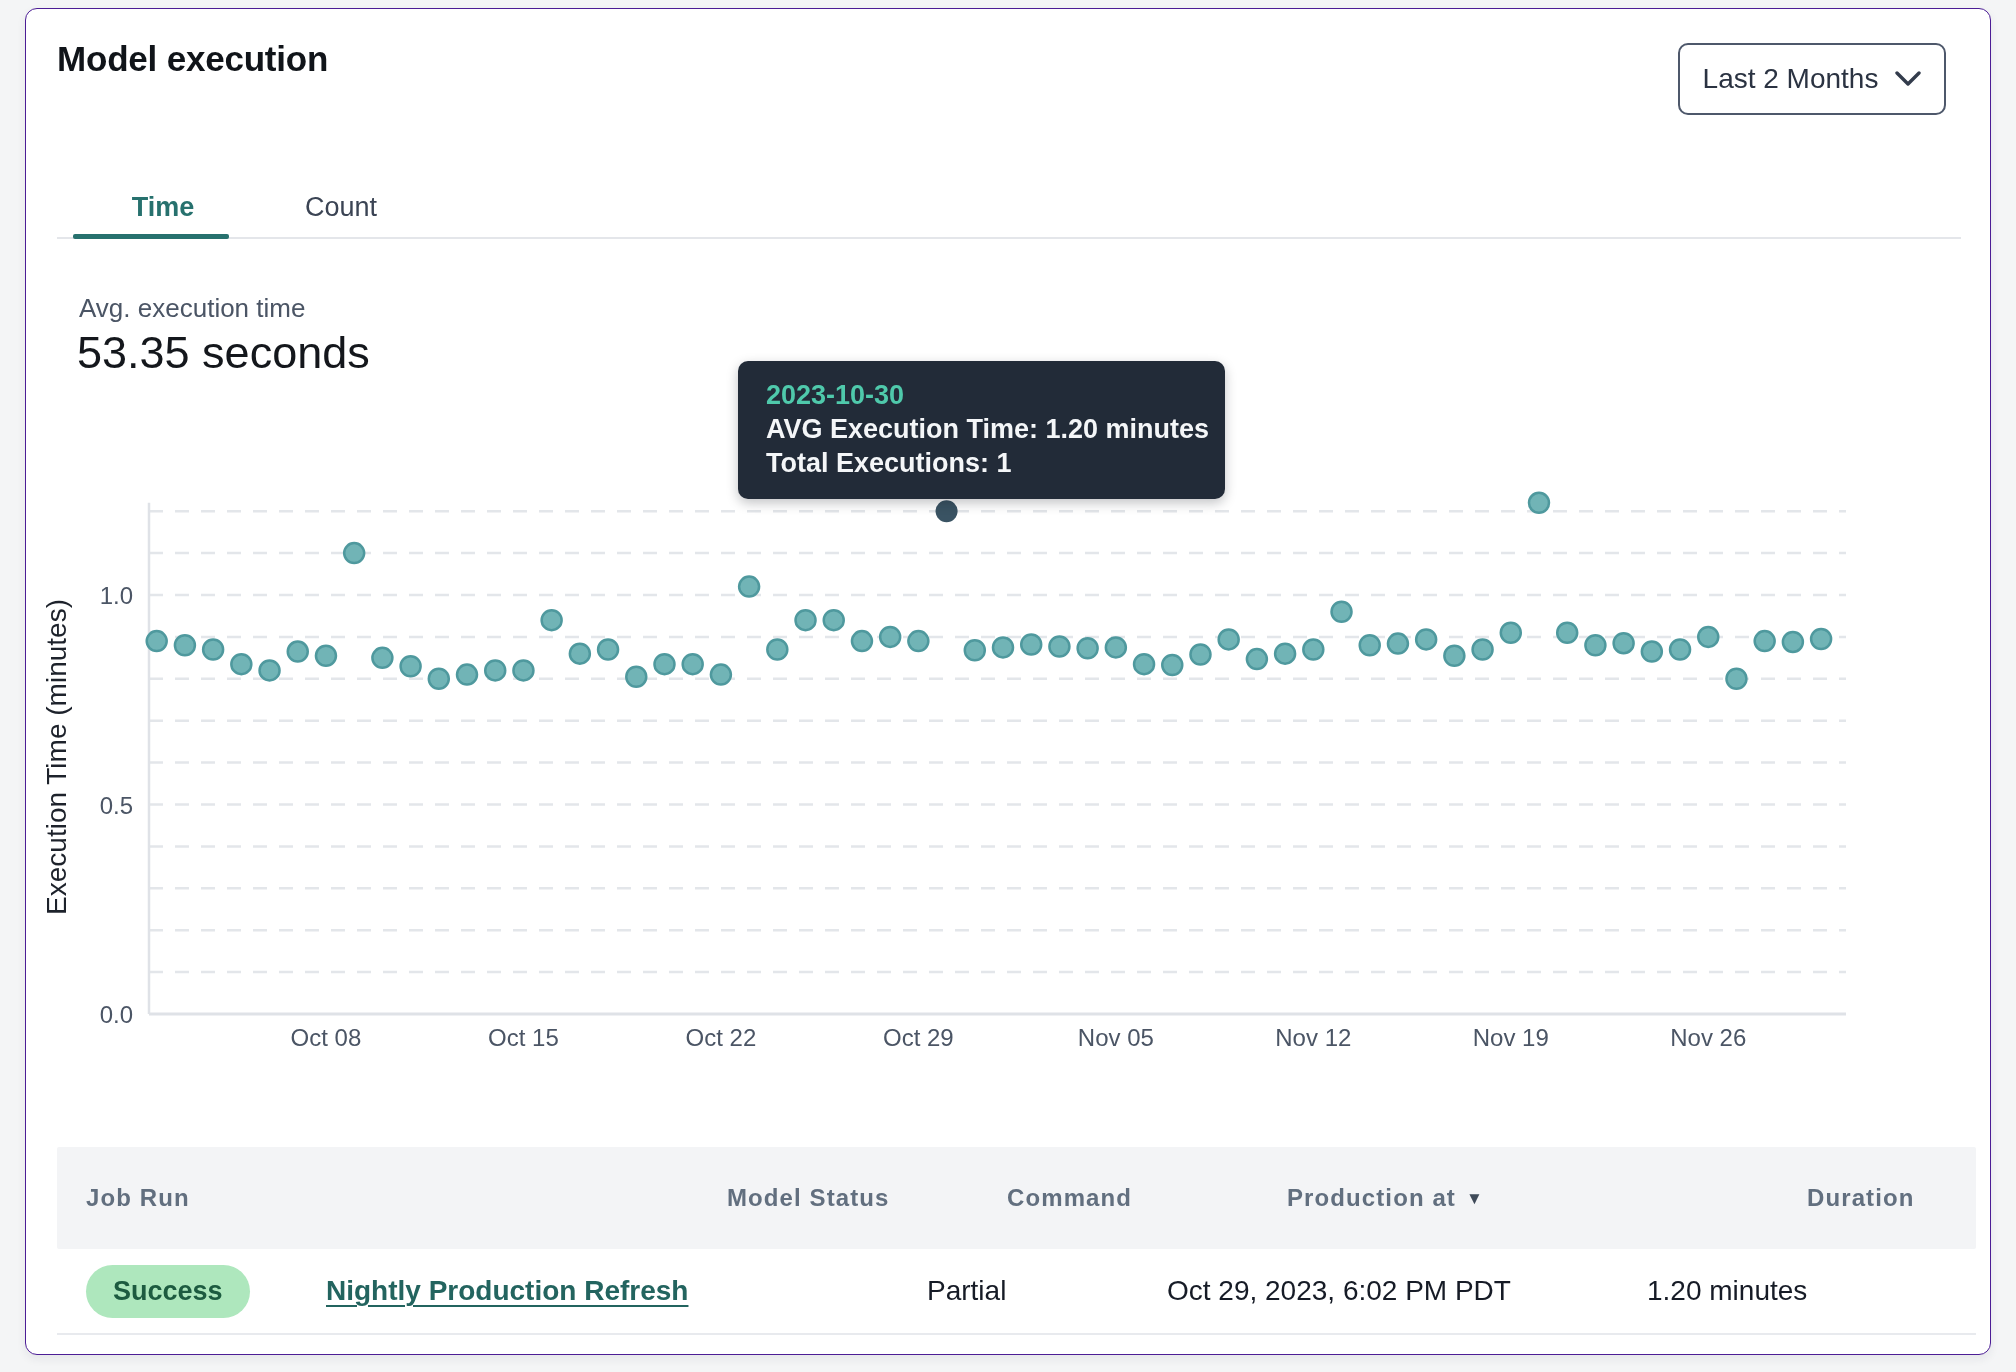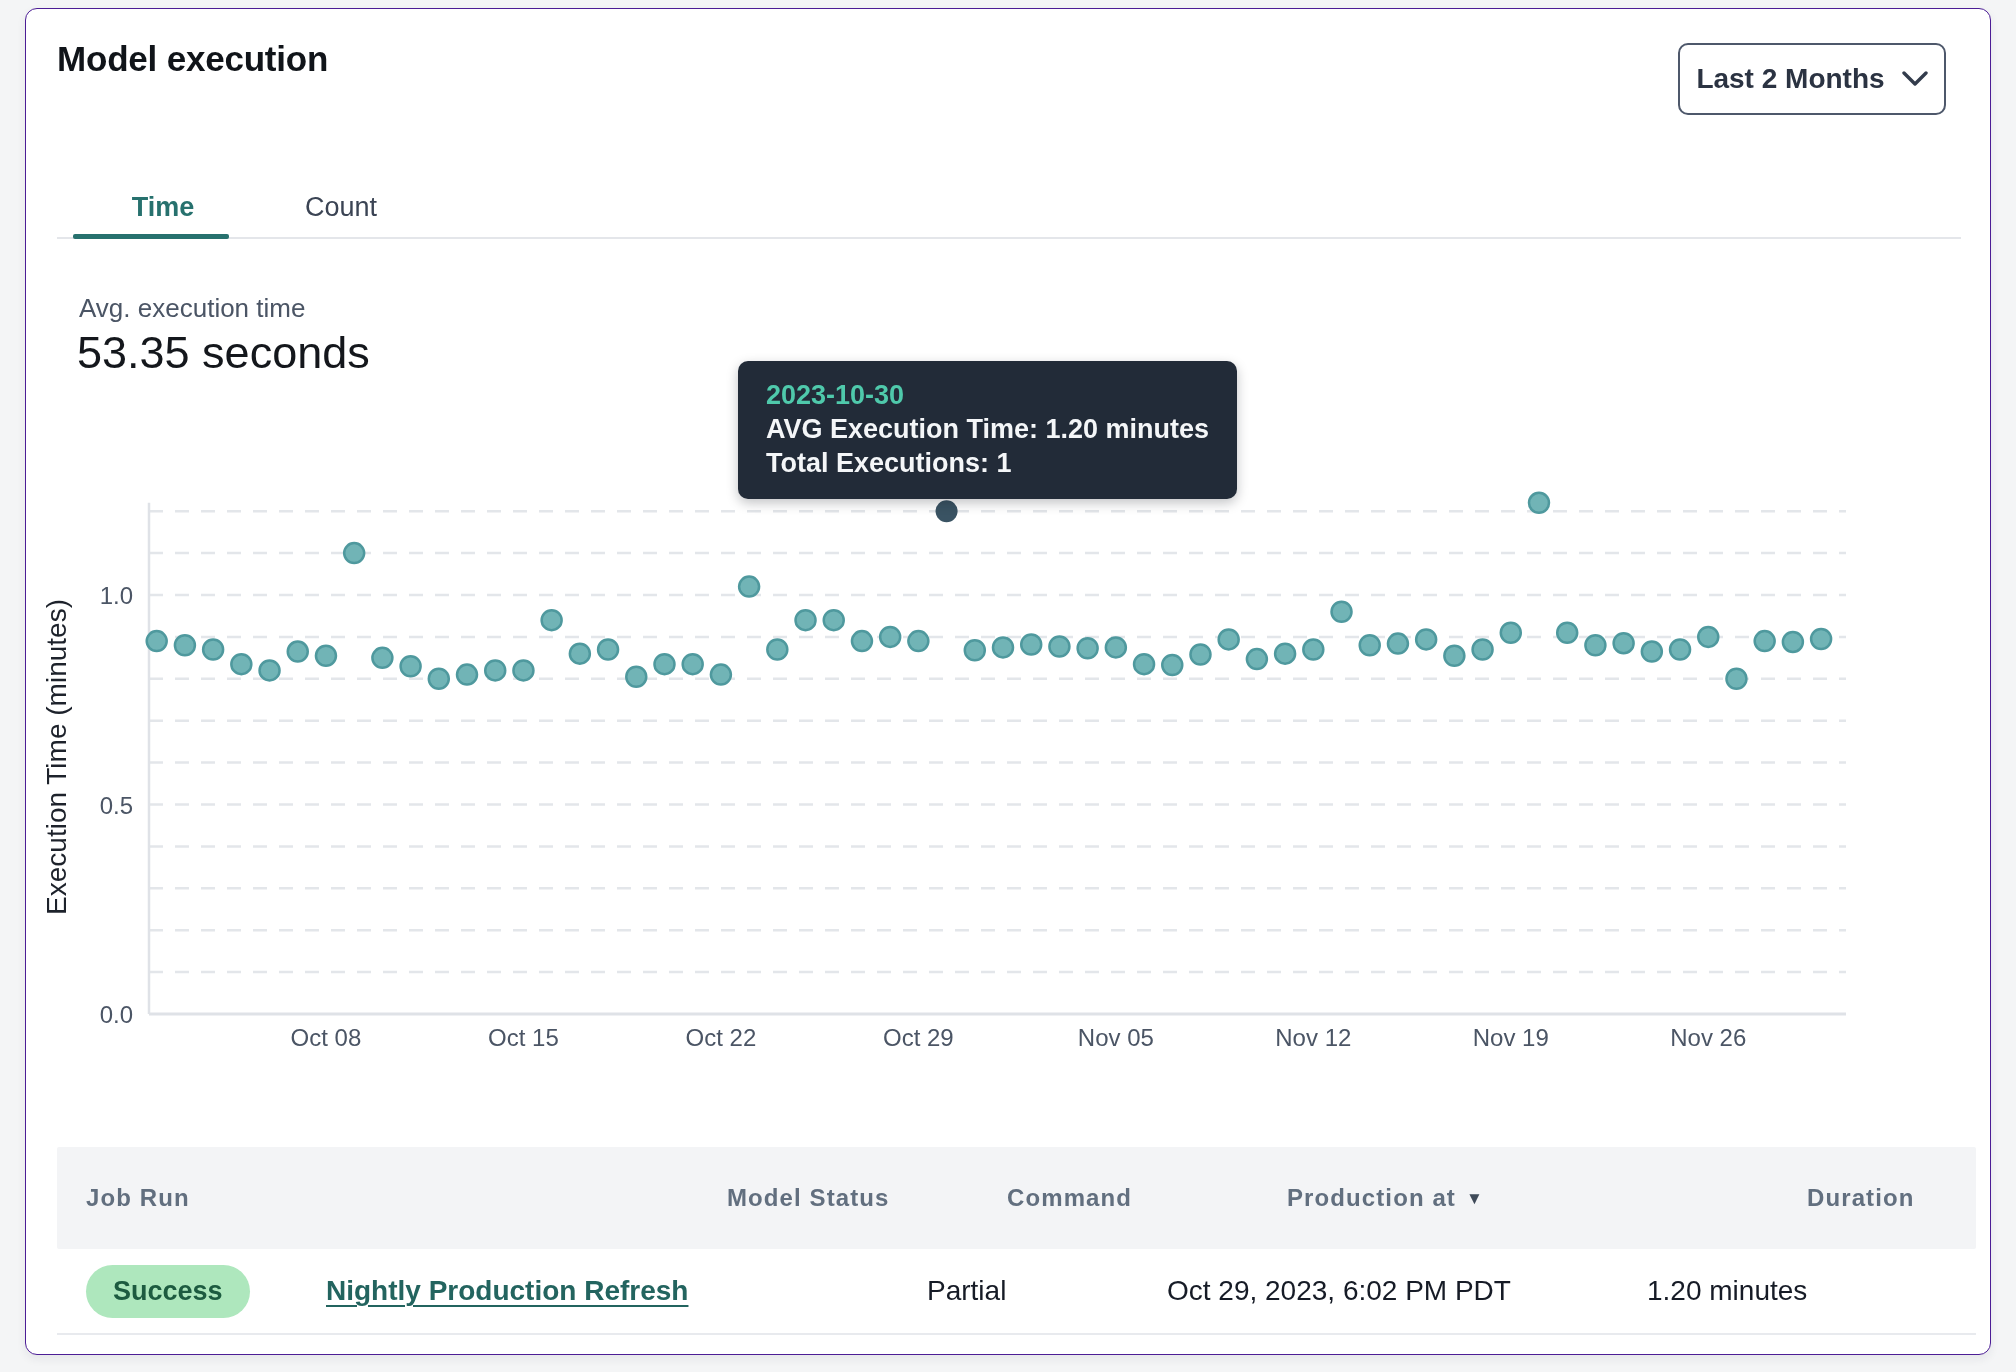--- a/index.html
+++ b/index.html
@@ -19,21 +19,21 @@
   .card-title {
     position:absolute; left:31px; top:30px;
     font-size:35px; font-weight:600; color:#101419; letter-spacing:-.2px;
   }
   .range-select {
     position:absolute; left:1652px; top:34px; width:268px; height:72px;
     border:2px solid #4e586b; border-radius:10px; background:#fff;
     display:flex; align-items:center; justify-content:center; gap:17px;
     cursor:pointer;
   }
-  .range-select .lbl { font-size:28px; color:#2b3342; font-weight:700; }
+  .range-select .lbl { font-size:28px; color:#2b3342; font-weight:400; }
   
   .tabs-divider {
     position:absolute; left:31px; top:228px; width:1904px; height:2px; background:#e4e6ea;
   }
   .tab {
     position:absolute; top:172px; height:52px; display:flex; align-items:center; justify-content:center;
     font-size:27px; font-weight:600; cursor:pointer;
   }
   .tab-time  { left:59px;  width:156px; color:#27716e; }
   .tab-count { left:255px; width:120px; color:#3b4454; font-weight:500; }
@@ -45,21 +45,21 @@
     position:absolute; left:53px; top:284px;
     font-size:26px; color:#4b5565;
   }
   .avg-value {
     position:absolute; left:51px; top:318px;
     font-size:45px; font-weight:500; color:#14171c;
   }
   
   .chart-tooltip {
     position:absolute; left:712px; top:352px; z-index:5;
-    background:#222b38; border-radius:10px; padding:17px 28px 19px 28px;
+    background:#222b38; border-radius:10px; padding:17px 16px 19px 28px;
     white-space:nowrap; box-shadow:0 4px 12px rgba(10,15,25,.25);
   }
   .chart-tooltip .tt-date  { font-size:27px; font-weight:600; color:#4fc9ab; line-height:34px; }
   .chart-tooltip .tt-line  { font-size:27px; font-weight:600; color:#f4f6f8; line-height:34px; }
   
   .chart-wrap { position:absolute; left:0; top:452px; width:1966px; height:640px; }
   .chart-wrap svg { display:block; }
   
   .table-header {
     position:absolute; left:31px; top:1138px; width:1919px; height:102px;

